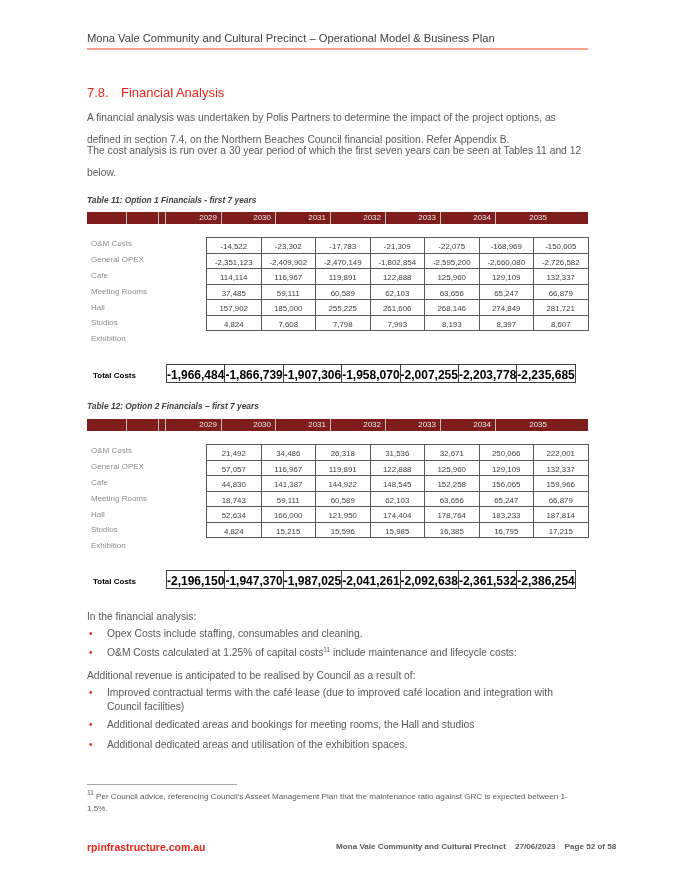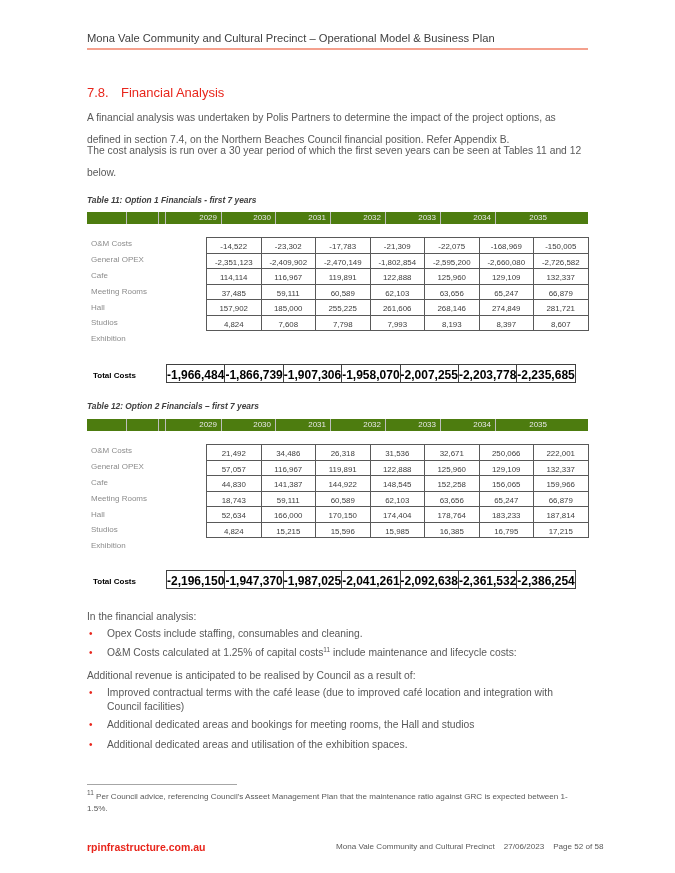--- a/index.html
+++ b/index.html
@@ -9,21 +9,21 @@
   .header { position: absolute; left: 87px; top: 32px; width: 500px; font-size: 11.2px; color: #404040; }
   .header-rule { position: absolute; left: 87px; top: 48px; width: 501px; height: 2px; background: #f4a08d; }
 
   .section-title { position: absolute; left: 87px; top: 85px; font-size: 13px; color: #e8261c; }
   .section-title .num { display: inline-block; width: 34px; }
 
   .para { position: absolute; left: 87px; width: 500px; font-size: 10.3px; line-height: 22px; color: #595959; }
 
   .caption { position: absolute; left: 87px; font-size: 8.4px; font-weight: bold; font-style: italic; color: #404040; }
 
-  .year-bar { position: absolute; left: 87px; width: 501px; height: 12px; background: #4d7c0f; }
+  .year-bar { position: absolute; left: 87px; width: 501px; height: 12px; background: #7f1d1d; }
   .year-bar .seg { position: absolute; top: 0; height: 12px; border-right: 1px solid #bfbfbf; }
   .year-bar .yr { position: absolute; top: 0; height: 12px; font-size: 8px; color: #e8e8e8; text-align: right; padding-right: 4px; line-height: 12px; border-right: 1px solid #bfbfbf; }
 
   .row-labels { position: absolute; left: 91px; }
   .row-label { position: absolute; left: 0; font-size: 8px; color: #8c8c8c; white-space: nowrap; }
 
   .grid { position: absolute; left: 166px; border-collapse: collapse; margin-left: 40px; }
   .grid td { border: 1px solid #595959; width: 54.5px; height: 15.5px; font-size: 7.9px; text-align: center; color: #404040; padding-top: 3px; }
 
   .total-label { position: absolute; left: 93px; font-size: 8px; font-weight: bold; color: #000; }
@@ -33,21 +33,21 @@
   .bullet { position: absolute; left: 87px; width: 500px; font-size: 10.3px; line-height: 13.5px; color: #595959; }
   .bullet .dot { position: absolute; left: 2px; top: 0; color: #e8261c; font-size: 10px; }
   .bullet .txt { display: block; margin-left: 20px; }
   sup { font-size: 6.5px; vertical-align: super; line-height: 0; }
 
   .fn-rule { position: absolute; left: 87px; top: 784px; width: 150px; height: 1px; background: #a6a6a6; }
   .footnote { position: absolute; left: 87px; top: 791px; width: 500px; font-size: 8.1px; line-height: 12px; color: #595959; }
 
   .footer-brand { position: absolute; left: 87px; top: 841px; font-size: 10.5px; font-weight: bold; color: #e8261c; }
   .footer-info { position: absolute; left: 336px; top: 842px; font-size: 8.1px; color: #595959; white-space: nowrap; }
-  .footer-info span { margin-right: 9px; }
+  .footer-info span { margin-right: 9px; font-weight: bold; }
 </style>
 </head>
 <body>
 
 <div class="header">Mona Vale Community and Cultural Precinct – Operational Model &amp; Business Plan</div>
 <div class="header-rule"></div>
 
 <div class="section-title">
   <span class="num">7.8.</span><span>Financial Analysis</span>
 </div>
@@ -211,21 +211,21 @@
     <td>59,111</td>
     <td>60,589</td>
     <td>62,103</td>
     <td>63,656</td>
     <td>65,247</td>
     <td>66,879</td>
   </tr>
   <tr>
     <td>52,634</td>
     <td>166,000</td>
-    <td>170,150</td>
+    <td>121,950</td>
     <td>174,404</td>
     <td>178,764</td>
     <td>183,233</td>
     <td>187,814</td>
   </tr>
   <tr>
     <td>4,824</td>
     <td>15,215</td>
     <td>15,596</td>
     <td>15,985</td>

